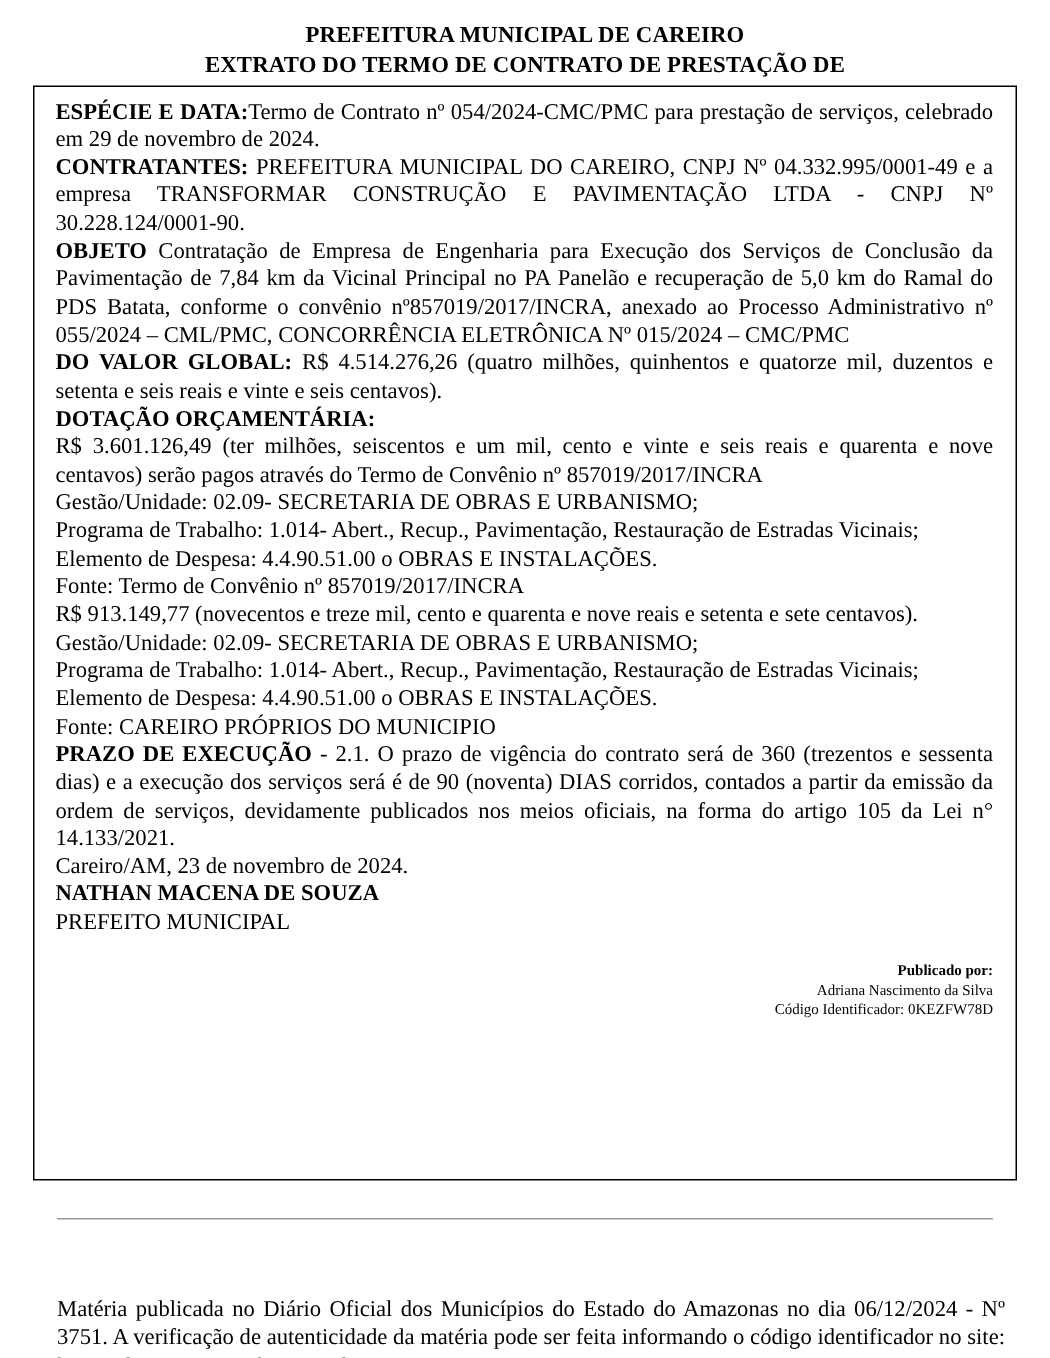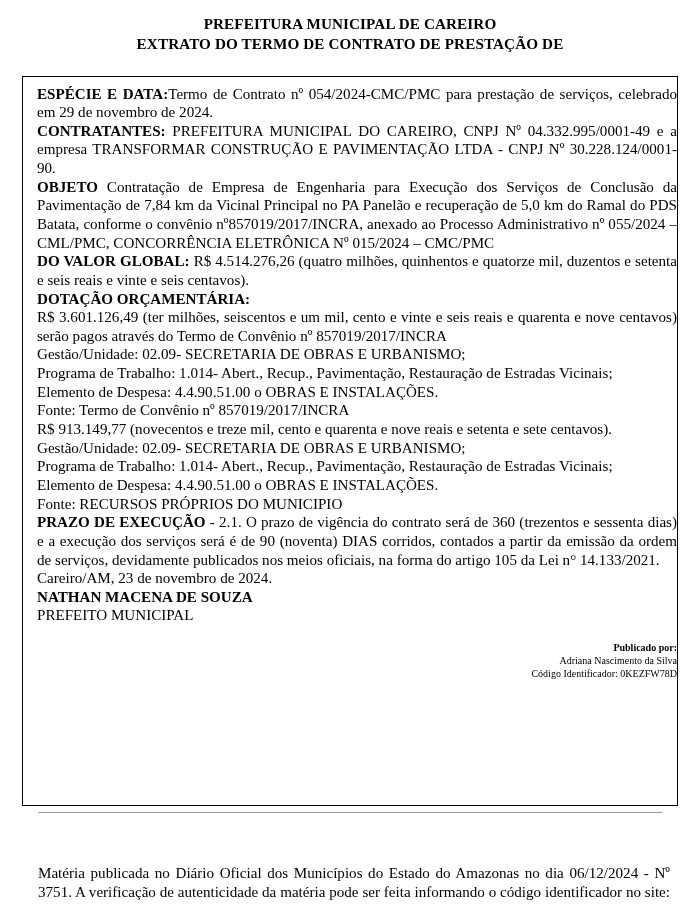--- a/index.html
+++ b/index.html
@@ -24,23 +24,23 @@
   .doc-header {
     text-align: center;
     font-weight: bold;
     font-size: 15.2px;
     line-height: 1.30;
     letter-spacing: 0.1px;
     margin: 4px 0 0 0;
   }
   .doc-header div { white-space: nowrap; }
   .frame {
-    margin-top: 22px;
+    margin-top: 3px;
     border: 1.3px solid #000;
-    padding: 8px 0 10px 14px;
+    padding: 8px 15px 10px 14px;
     box-sizing: border-box;
     height: 730px;
     position: relative;
     overflow: hidden;
   }
   .body-text {
     font-size: 15.1px;
     line-height: 1.235;
     text-align: justify;
     text-justify: inter-word;
@@ -104,21 +104,21 @@
 
       <p class="para">R$ 3.601.126,49 (ter milhões, seiscentos e um mil, cento e vinte e seis reais e quarenta e nove centavos) serão pagos através do Termo de Convênio nº 857019/2017/INCRA</p>
       <p class="para nojust">Gestão/Unidade: 02.09- SECRETARIA DE OBRAS E URBANISMO;</p>
       <p class="para">Programa de Trabalho: 1.014- Abert., Recup., Pavimentação, Restauração de Estradas Vicinais;</p>
       <p class="para nojust">Elemento de Despesa: 4.4.90.51.00 o OBRAS E INSTALAÇÕES.</p>
       <p class="para nojust">Fonte: Termo de Convênio nº 857019/2017/INCRA</p>
       <p class="para">R$ 913.149,77 (novecentos e treze mil, cento e quarenta e nove reais e setenta e sete centavos).</p>
       <p class="para nojust">Gestão/Unidade: 02.09- SECRETARIA DE OBRAS E URBANISMO;</p>
       <p class="para">Programa de Trabalho: 1.014- Abert., Recup., Pavimentação, Restauração de Estradas Vicinais;</p>
       <p class="para nojust">Elemento de Despesa: 4.4.90.51.00 o OBRAS E INSTALAÇÕES.</p>
-      <p class="para nojust">Fonte: RECURSOS PRÓPRIOS DO MUNICIPIO</p>
+      <p class="para nojust">Fonte: CAREIRO PRÓPRIOS DO MUNICIPIO</p>
 
       <p class="para"><span class="b">PRAZO DE EXECUÇÃO</span><span> - 2.1. O prazo de vigência do contrato será de 360 (trezentos e sessenta dias) e a execução dos serviços será é de 90 (noventa) DIAS corridos, contados a partir da emissão da ordem de serviços, devidamente publicados nos meios oficiais, na forma do artigo 105 da Lei n° 14.133/2021.</span></p>
 
       <p class="para nojust">Careiro/AM, 23 de novembro de 2024.</p>
       <p class="para nojust ital-bold">NATHAN MACENA DE SOUZA</p>
       <p class="para nojust">PREFEITO MUNICIPAL</p>
 
       <div class="pub-block">
         <div class="pb-line1">Publicado por:</div>
         <div class="pb-line2">Adriana Nascimento da Silva</div>

